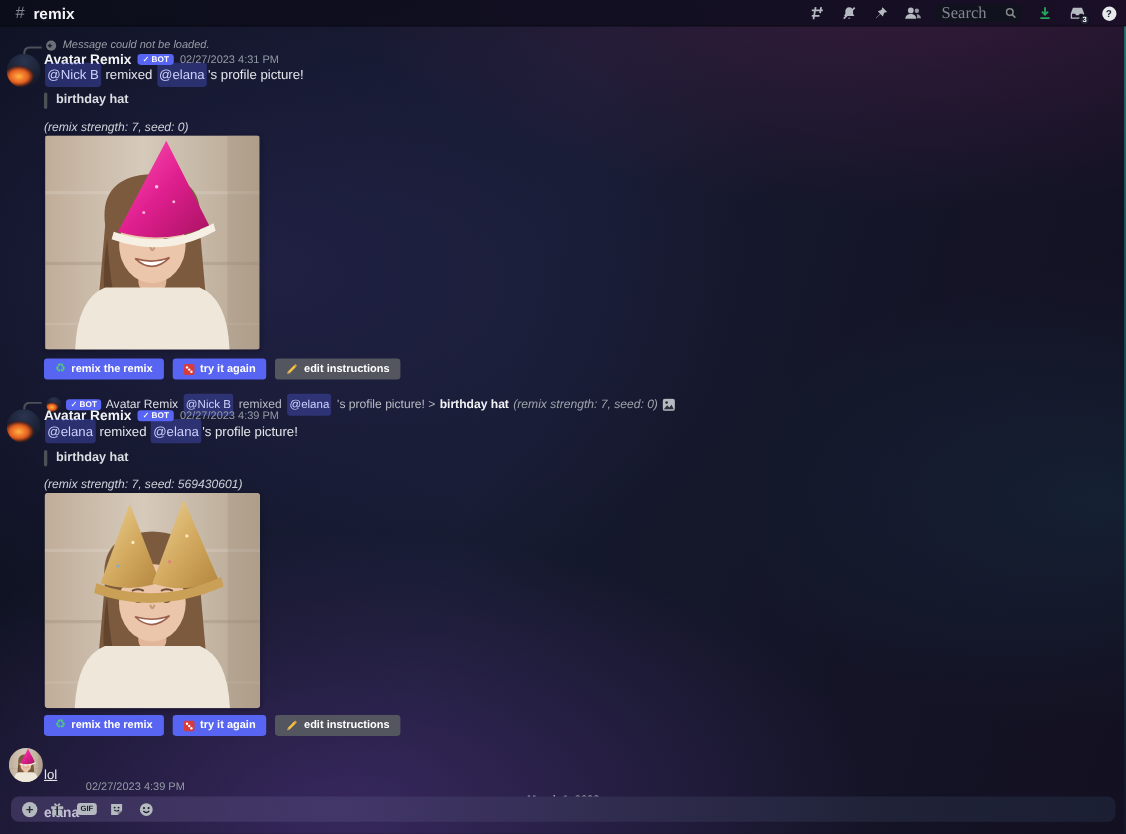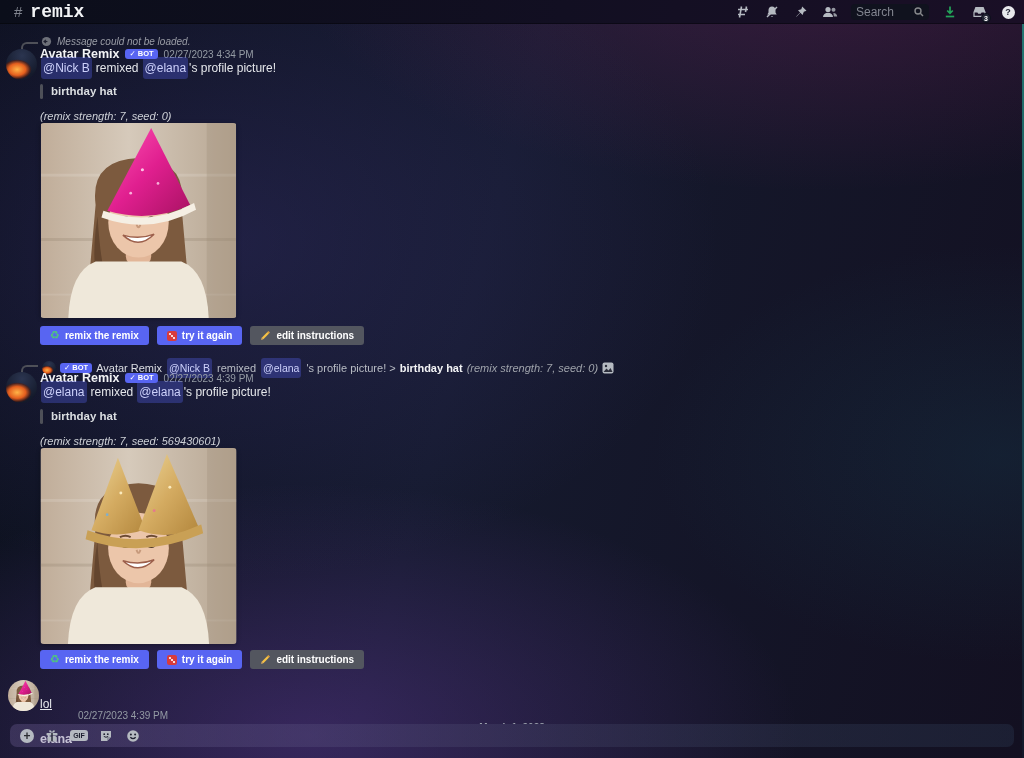--- a/index.html
+++ b/index.html
@@ -17,27 +17,27 @@
     color:#dbdee1;
   }
   .abs { position:absolute; }
 
   
   .topbar { left:0; top:0; width:1024px; height:24px;
     background:linear-gradient(90deg,#0b0e1a,#120f22 55%,#1a0f26);
     border-bottom:1px solid rgba(0,0,0,0.35);
     display:flex; align-items:center; }
   .chan-hash { margin-left:14px; color:#80848e; font-size:15px; font-weight:500; }
-  .chan-name { margin-left:8px; color:#f2f3f5; font-size:18px; font-weight:700;font-family:Liberation Mono, monospace; }
+  .chan-name { margin-left:8px; color:#f2f3f5; font-size:14px; font-weight:700; }
   .tb-right { position:absolute; right:8px; top:0; height:24px; display:flex; align-items:center; gap:13px; }
   .tb-icon { width:16px; height:16px; display:flex; align-items:center; justify-content:center; color:#b5bac1; }
   .searchbox { width:78px; height:16px; background:#10121e; border-radius:4px;
     display:flex; align-items:center; padding:0 5px; }
   .searchbox input { flex:1; min-width:0; background:transparent; border:none; outline:none;
-    font-family:Liberation Sans, sans-serif; font-size:12px; color:#cfd2d8; }
+    font-family:Liberation Serif, serif; font-size:15px; color:#cfd2d8; }
   .searchbox input::placeholder { color:#82858f; }
   .inbox-wrap { position:relative; }
   .inbox-badge { position:absolute; right:-4px; bottom:-3px; width:10px; height:10px; border-radius:50%;
     background:#232534; color:#fff; font-size:7px; font-weight:700;
     display:flex; align-items:center; justify-content:center; border:1px solid #0d0f1c; }
   .help-circle { width:13px; height:13px; border-radius:50%; background:#e8e9ec; color:#1e2030;
     font-size:9px; font-weight:700; display:flex; align-items:center; justify-content:center; }
 
   
   .teal-edge { right:0; top:24px; width:2px; height:734px;
@@ -235,21 +235,21 @@
 </div>
 
 <div class="abs avatar-bot" style="left:6px; top:49px; width:31px; height:31px;"></div>
 
 <div class="abs msg-header" style="left:40px; top:47px;">
   <span class="author">Avatar Remix</span>
   <span class="bot-badge">
     <span>✓</span>
     <span>BOT</span>
   </span>
-  <span class="timestamp">02/27/2023 4:34 PM</span>
+  <span class="timestamp">02/27/2023 4:31 PM</span>
 </div>
 
 <div class="abs msg-content" style="left:40px; top:61px;">
   <span class="mention">@Nick B</span><span style="margin:0 3px;">remixed</span><span class="mention">@elana</span><span>'s profile picture!</span>
 </div>
 
 <div class="abs quote" style="left:40px; top:84px; height:15px;">
   <span class="quote-bar"></span>
   <span class="quote-text">birthday hat</span>
 </div>

